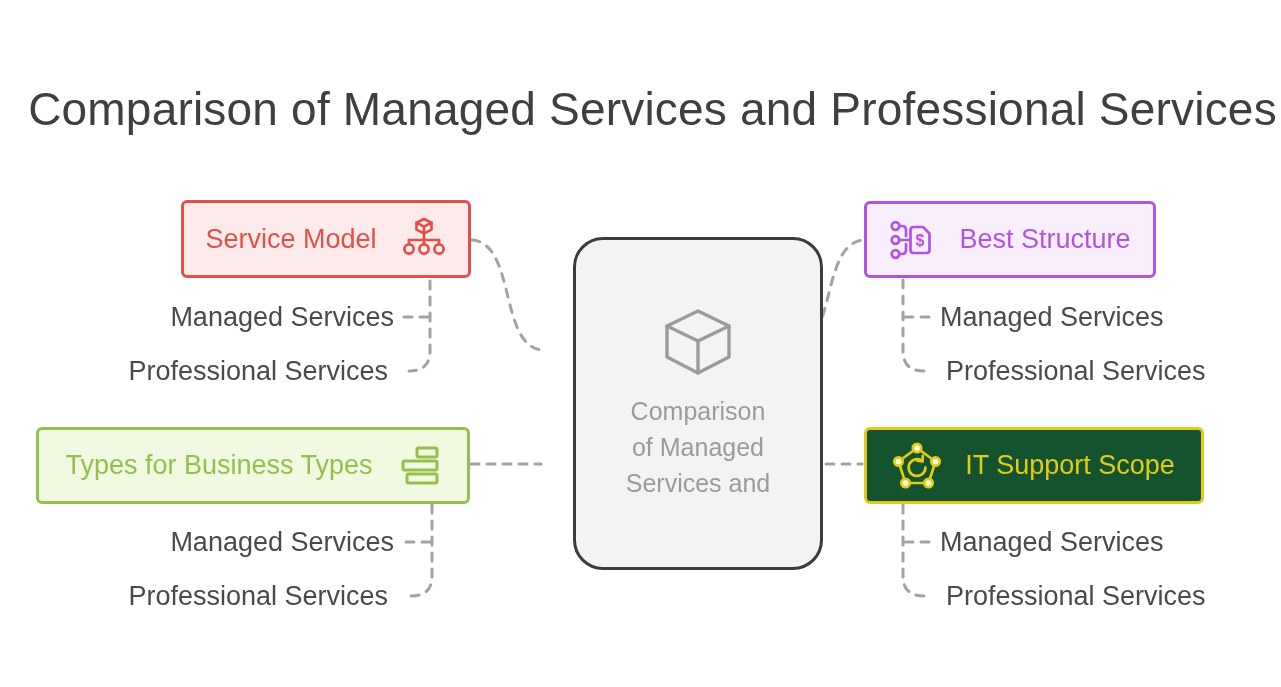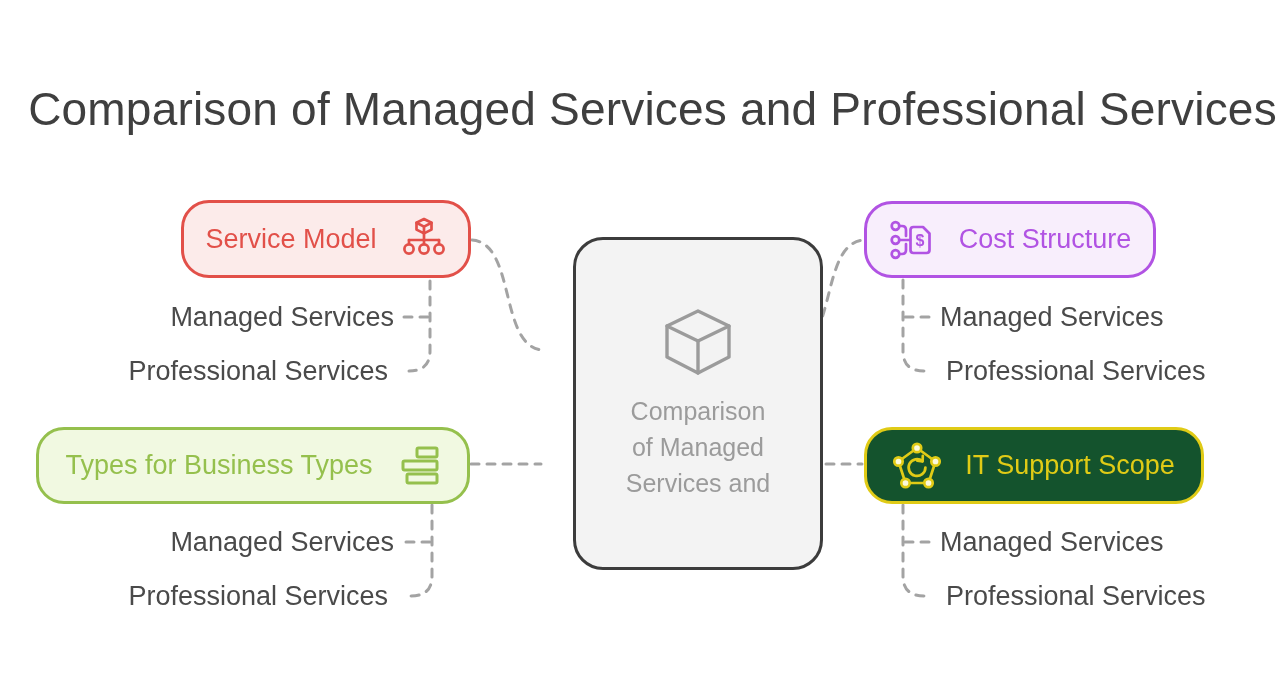--- a/index.html
+++ b/index.html
@@ -20,21 +20,21 @@
     pointer-events:none; z-index:1;
   }
   .overlay path {
     fill:none; stroke:#A3A3A3; stroke-width:3;
     stroke-dasharray:8 8; stroke-linecap:round;
   }
   .node {
     position:absolute; z-index:2;
     display:flex; align-items:center; justify-content:center;
     box-sizing:border-box;
-    border:3px solid; border-radius:28px;
+    border:3px solid; border-radius:6px;
     gap:24px; font-size:27px; white-space:nowrap;
   }
   #box-service-model   { left:181px; top:200px; width:290px; height:78px; background:#FCEBEA; border-color:#E25049; color:#E25049; }
   #box-cost-structure  { left:864px; top:201px; width:292px; height:77px; background:#F8EEFC; border-color:#B153E3; color:#B153E3; }
   #box-best-business   { left:36px;  top:427px; width:434px; height:77px; background:#F1F9E1; border-color:#95C04D; color:#95C04D; }
   #box-it-support      { left:864px; top:427px; width:340px; height:77px; background:#14532d; border-color:#E0CB16; color:#E0CB16; }
   .node .icon { flex:0 0 auto; display:block; }
   #center-node {
     position:absolute; z-index:2;
     left:573px; top:237px; width:250px; height:333px;
@@ -106,21 +106,21 @@
     <svg class="icon" width="46" height="46" viewBox="0 0 46 46" fill="none" stroke="currentColor" stroke-width="2.7" stroke-linejoin="round" stroke-linecap="round">
       <circle cx="6.5" cy="9" r="3.8"></circle>
       <circle cx="6.5" cy="23" r="3.8"></circle>
       <circle cx="6.5" cy="37" r="3.8"></circle>
       <path d="M10.3 9 H13 Q17 9 17 13 V19"></path>
       <path d="M10.3 37 H13 Q17 37 17 33 V27"></path>
       <path d="M10.3 23 H21"></path>
       <path d="M24.5 10 H34 L40.5 16.5 V33 Q40.5 36 37.5 36 H24.5 Q21.5 36 21.5 33 V13 Q21.5 10 24.5 10 Z"></path>
       <text x="31" y="29" font-size="16" font-family="Liberation Sans, sans-serif" fill="currentColor" stroke="none" text-anchor="middle" font-weight="bold">$</text>
     </svg>
-    <span>Cost Structure</span>
+    <span>Best Structure</span>
   </div>
 
   <div id="box-best-business" class="node">
     <span>Types for Business Types</span>
     <svg class="icon" width="44" height="42" viewBox="0 0 44 42" fill="none" stroke="currentColor" stroke-width="3" stroke-linejoin="round">
       <rect x="20" y="3" width="20" height="9" rx="1.5"></rect>
       <rect x="6" y="16" width="34" height="9" rx="1.5"></rect>
       <rect x="10" y="29" width="30" height="9" rx="1.5"></rect>
     </svg>
   </div>

